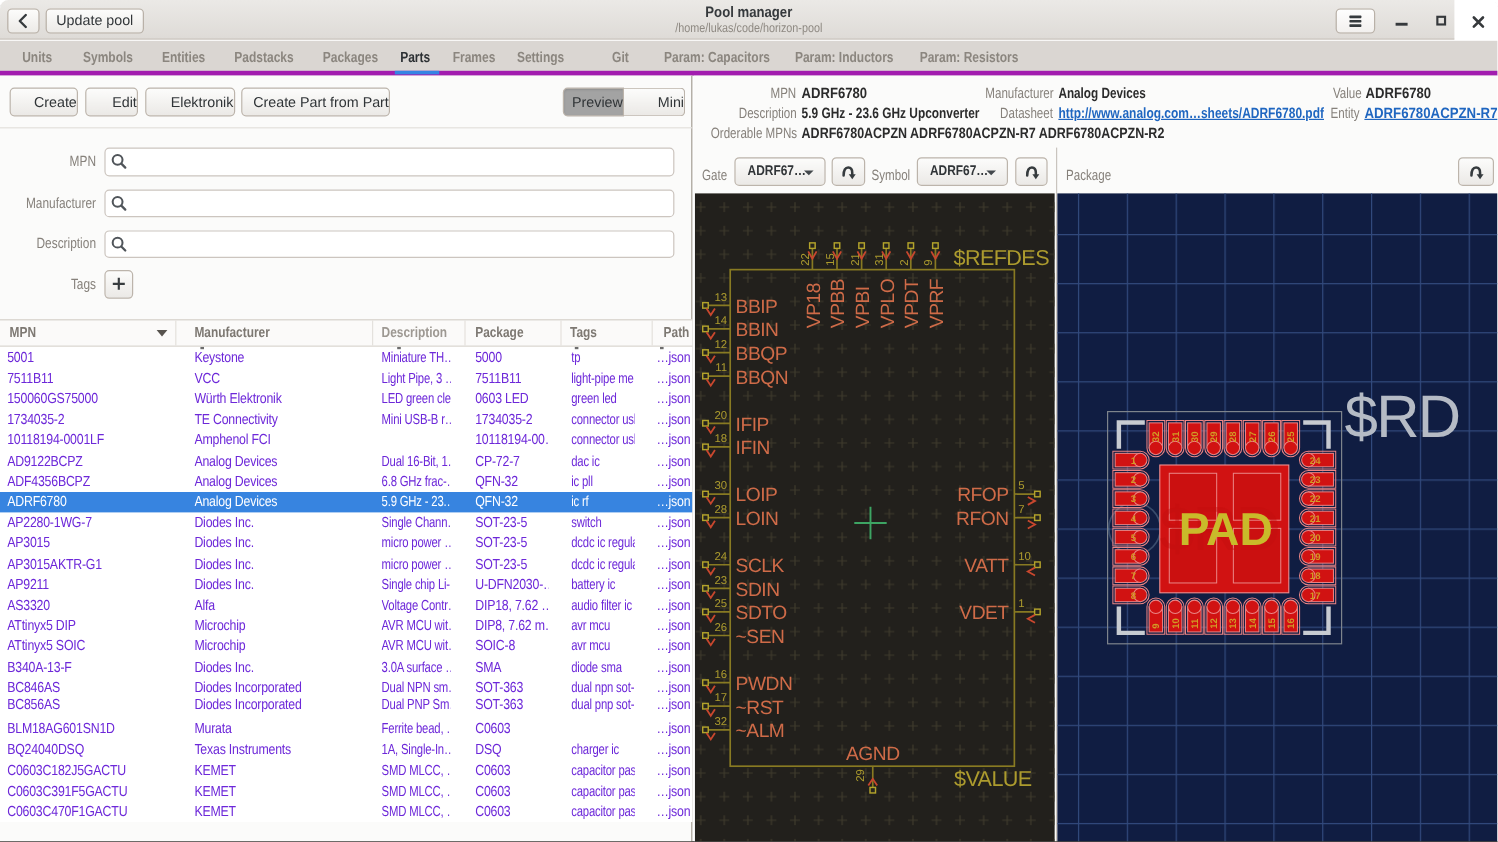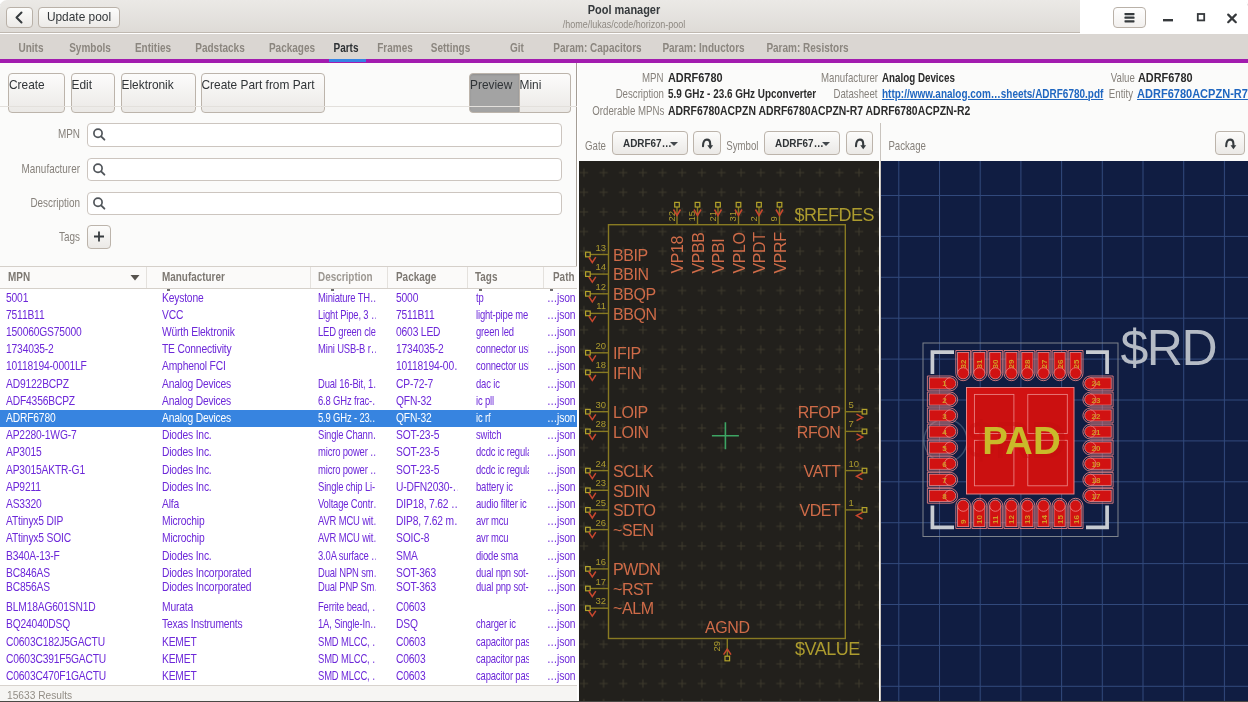--- a/index.html
+++ b/index.html
@@ -1,29 +1,29 @@
 <!DOCTYPE html>
 <html><head><meta charset="utf-8"><style>
 *{margin:0;padding:0;box-sizing:border-box}
 html,body{width:1248px;height:702px;background:#fff;font-family:"Liberation Sans",sans-serif}
 #win{position:absolute;left:0;top:0;width:1248px;height:702px;border-radius:7px 7px 0 0;overflow:hidden;background:#fff;box-shadow:inset 0 -1px 0 #55524e}
 
-#titlebar{position:absolute;left:0;top:0;width:1080px;height:33px;background:linear-gradient(#ebe9e6,#dedbd7);border-bottom:1px solid #bfb8b0}
+#titlebar{position:absolute;left:0;top:0;width:1212px;height:33px;background:linear-gradient(#ebe9e6,#dedbd7);border-bottom:1px solid #bfb8b0}
 .tbtn{position:absolute;top:7px;height:21px;background:linear-gradient(#fcfcfb,#eceae7);border:1px solid #b9b1a8;border-radius:4px;color:#323639;font-size:11.9px;line-height:19px;text-align:center}
 #title{position:absolute;left:0;top:3px;width:1248px;text-align:center;font-size:12.6px;font-weight:700;color:#35393c;line-height:15px;transform:scaleX(0.87)}
 #subtitle{position:absolute;left:0;top:18px;width:1248px;text-align:center;font-size:10.6px;color:#8e8982;line-height:12px;transform:scaleX(0.85)}
 .wicon{position:absolute;top:0;height:33px}
 
 #tabs{position:absolute;left:0;top:34px;width:1248px;height:29px;background:#dad6d2;border-bottom:4px solid #a21caf}
 .tab{position:absolute;top:0;height:28px;line-height:28px;font-size:12.2px;font-weight:600;color:#8b867f;text-align:center;white-space:nowrap;transform:scaleX(0.82)}
 .tab.act{color:#2d3134}
 #underline{position:absolute;left:328.5px;top:25px;width:37px;height:3px;background:#3584e4}
 
 #leftpane{position:absolute;left:0;top:63px;width:577px;height:639px;background:#fbfbfa;border-right:1px solid #a49d95}
-.pbtn{position:absolute;top:10px;height:40px;background:linear-gradient(#fcfcfb,#ebe9e6);border:1px solid #bcb4ab;border-radius:4px;color:#303437;font-size:11.9px;line-height:22px;text-align:left}
+.pbtn{position:absolute;top:10px;height:24px;background:linear-gradient(#fcfcfb,#ebe9e6);border:1px solid #bcb4ab;border-radius:4px;color:#303437;font-size:11.9px;line-height:22px;text-align:right}
 #tsep{position:absolute;left:0;top:42.5px;width:577px;height:1px;background:#e3e0dc}
 .flabel{position:absolute;width:80px;text-align:right;font-size:12.4px;color:#86817b;transform:scaleX(0.8);transform-origin:100% 50%}
 .entry{position:absolute;left:86.5px;width:475.5px;height:23.5px;background:#fff;border:1px solid #ccc5bf;border-radius:4px}
 #plusbtn{position:absolute;left:86.5px;top:225px;width:24px;height:23.5px;background:linear-gradient(#fcfcfb,#ebe9e6);border:1px solid #bcb4ab;border-radius:4px}
 
 #thead{position:absolute;left:0;top:203px;width:577px;height:22.5px;background:#fbfaf9;border-top:1px solid #d5d0ca;border-bottom:1px solid #d5d0ca}
 .th{position:absolute;top:0;height:21px;line-height:21px;font-size:12.1px;font-weight:600;color:#7d7872;border-right:1px solid #e4e1dd;overflow:hidden}
 #tbody{position:absolute;left:0;top:163px;width:577px;height:458.5px;overflow:hidden;background:#fff}
 .tr{position:absolute;left:0;width:577px;height:17.2px;line-height:17.3px;font-size:12.1px;color:#6d28d9;letter-spacing:-0.2px}
 .tr span{position:absolute;top:0;white-space:nowrap;overflow:hidden;transform:scaleX(0.85);transform-origin:0 50%}
@@ -318,21 +318,20 @@
         </div>
 <div class="tr" style="top:379.5px">
           <span class="c0">C0603C470F1GACTU</span>
           <span class="c1">KEMET</span>
           <span class="c2">SMD MLCC, …</span>
           <span class="c3">C0603</span>
           <span class="c4">capacitor pas…</span>
           <span class="c5">…json</span>
         </div>
   </div>
-  <div id="statusbar"><span style="display:inline-block;transform:scaleX(0.88);transform-origin:0 50%">15633 Results</span></div>
 </div>
 <div id="rightpane">
   <div class="ilabel" style="top:7.5px;right:584px">MPN</div>
   <div class="ival" style="top:7.5px;left:90px">ADRF6780</div>
   <div class="ilabel" style="top:7.5px;right:369.5px">Manufacturer</div>
   <div class="ival" id="vman" style="top:7.5px;left:303.5px;transform:scaleX(0.79)">Analog Devices</div>
   <div class="ilabel" style="top:7.5px;right:113.5px">Value</div>
   <div class="ival" style="top:7.5px;left:560px">ADRF6780</div>
   <div class="ilabel" style="top:23.8px;right:584px">Description</div>
   <div class="ival" id="vdesc" style="top:23.8px;left:90px;transform:scaleX(0.80)">5.9 GHz - 23.6 GHz Upconverter</div>

